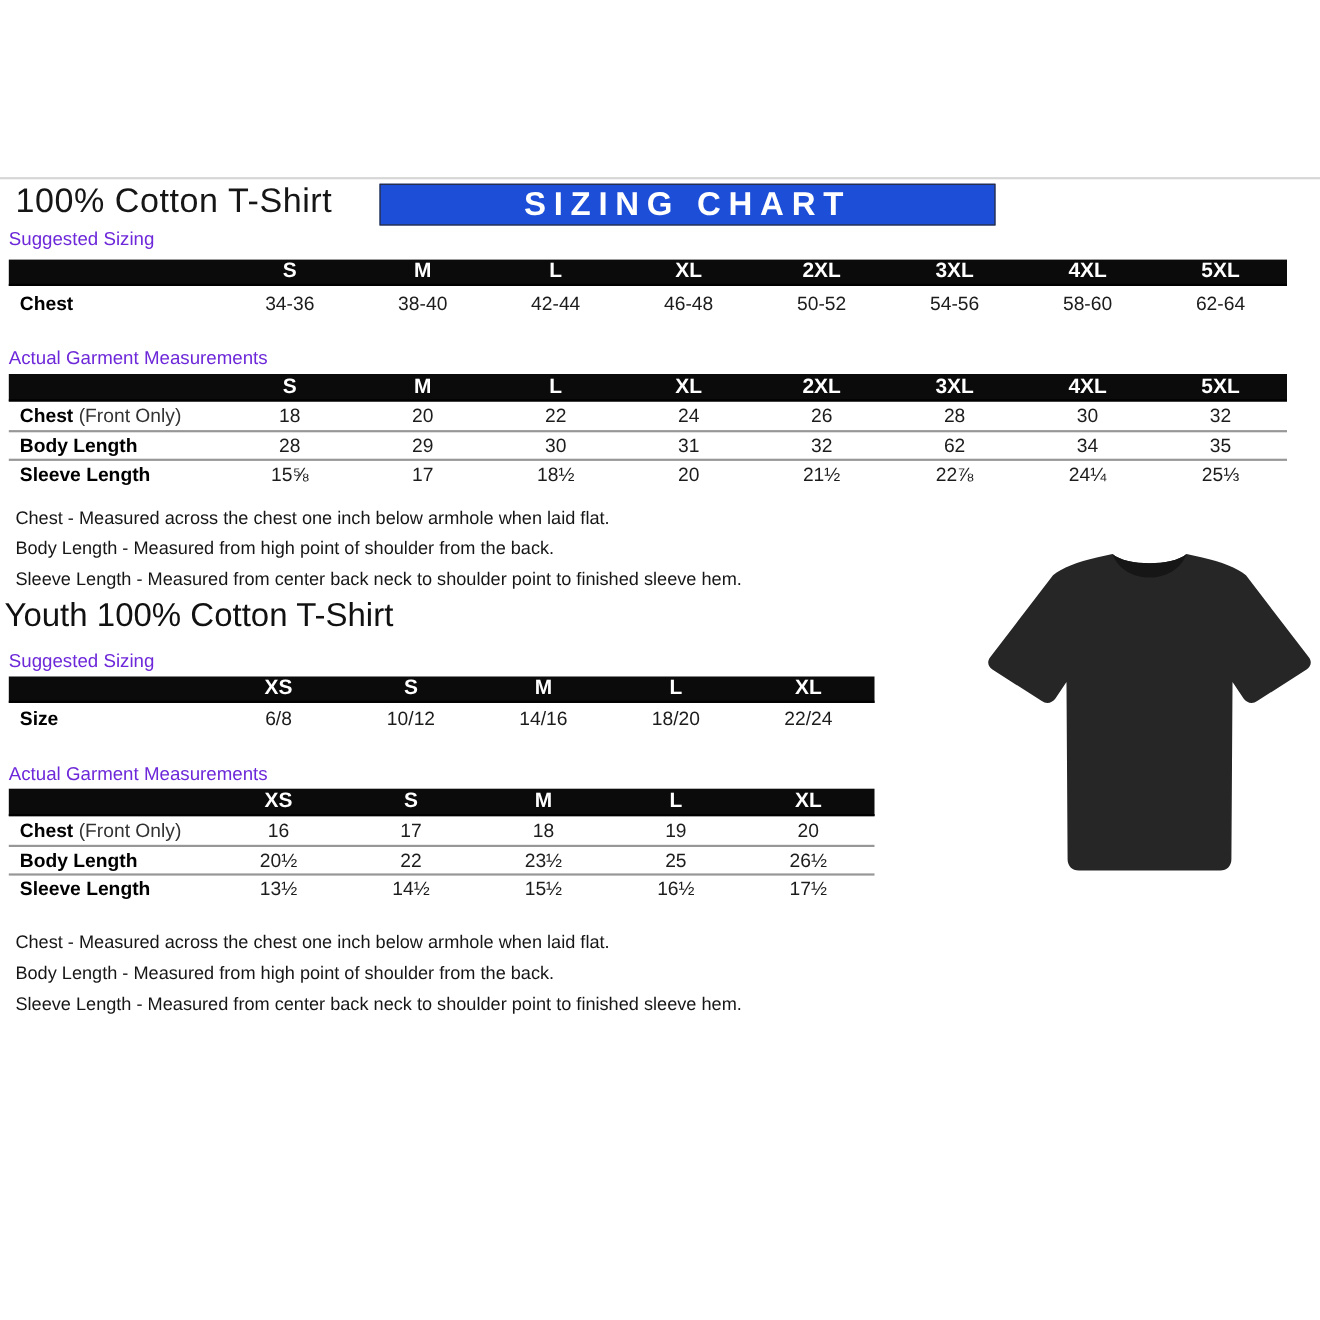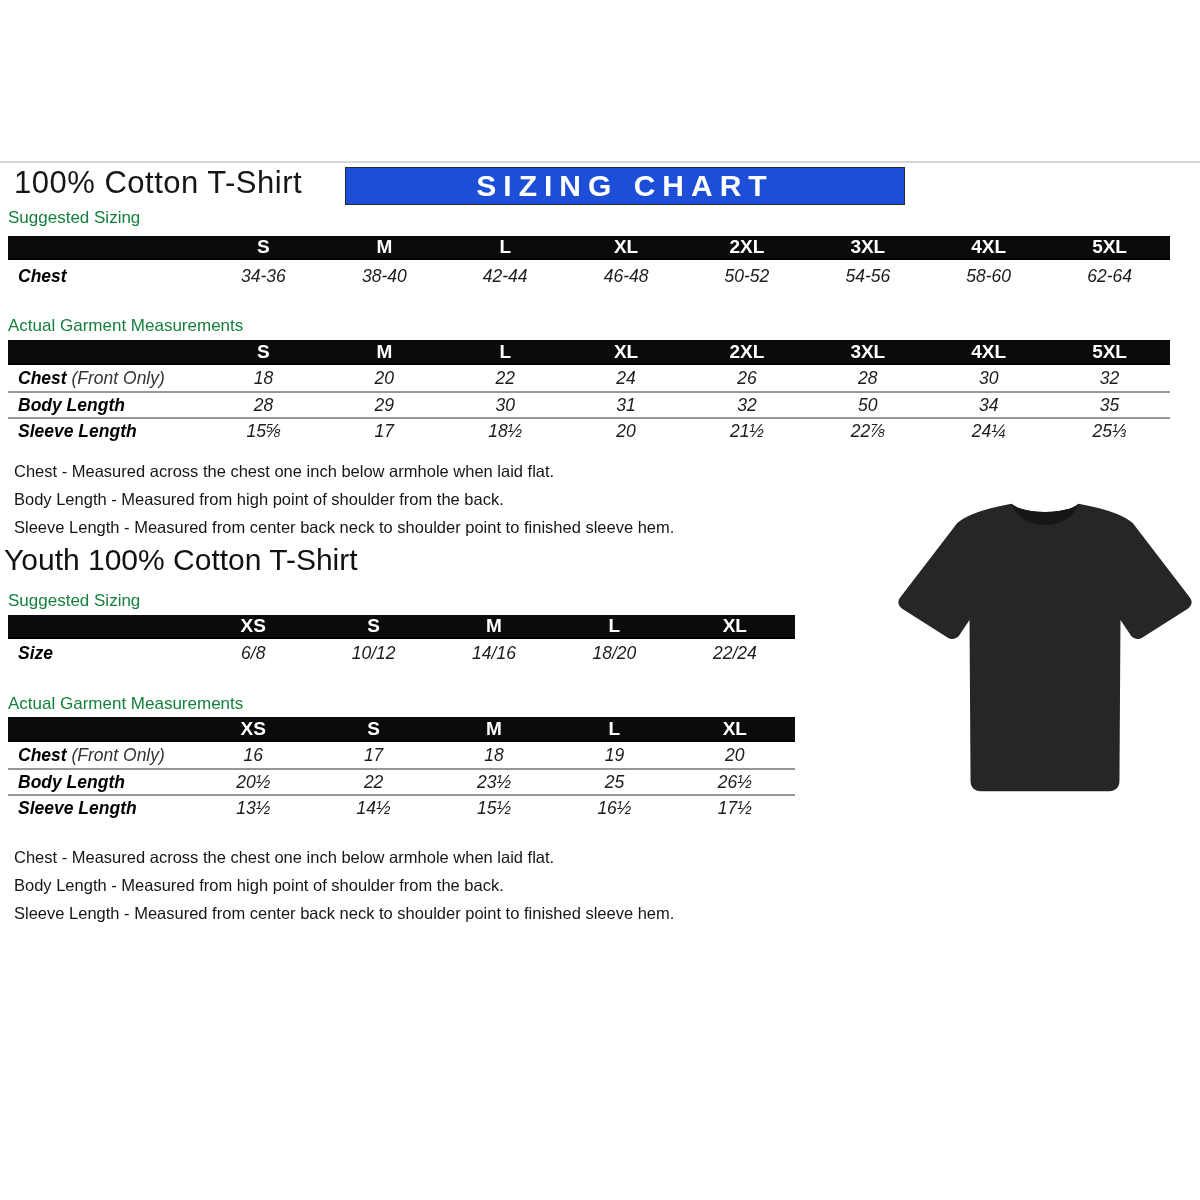--- a/index.html
+++ b/index.html
@@ -10,42 +10,42 @@
   }
   .top-hairline { position:absolute; left:0; top:161px; width:1200px; height:2px; background:#d6d6d6; }
 
   .h1 { position:absolute; left:14px; top:165px; font-size:31px; font-weight:400; color:#161616; letter-spacing:0.5px; }
   .banner {
     position:absolute; left:345px; top:167px; width:560px; height:38px;
     background:#1d4ed8; color:#ffffff; display:flex; align-items:center; justify-content:center;
     font-size:30px; font-weight:bold; letter-spacing:7px; border:1px solid #2a2a2a;
   }
 
-  .sec-label { position:absolute; left:8px; font-size:17px; color:#15803d; }
+  .sec-label { position:absolute; left:8px; font-size:17px; color:#6d28d9; }
   .lab-adult-suggested { top:208px; }
   .lab-adult-actual   { top:316px; }
   .lab-youth-suggested{ top:591px; }
   .lab-youth-actual   { top:694px; }
 
   .h2 { position:absolute; left:4px; top:543px; font-size:30px; font-weight:normal; color:#111; }
 
   .tbl { position:absolute; left:8px; }
   .tbl.adult { width:1162px; }
   .tbl.youth { width:787px; }
   .t-head {
     display:flex; align-items:center; background:#0b0b0b; color:#ffffff;
     font-weight:bold; font-size:19px; border-bottom:2px solid #000;
   }
   .t1 .t-head, .t3 .t-head { height:24px; }
   .t2 .t-head, .t4 .t-head { height:25px; }
   .t-hcell { flex:1; text-align:center; }
   .t-hcell.t-label, .t-cell.t-label { flex:0 0 auto; text-align:left; }
   .adult .t-label { width:195px; }
   .youth .t-label { width:185px; }
-  .t-row { display:flex; align-items:center; font-size:17.5px;font-style:italic; }
+  .t-row { display:flex; align-items:center; font-size:17.5px; }
   .t1 .t-row { height:32px; }
   .t3 .t-row { height:29px; }
   .t2 .t-row, .t4 .t-row { height:26px; }
   .lined .t-row + .t-row { border-top:2px solid #979797; }
   .t-cell { flex:1; text-align:center; color:#1c1c1c; }
   .t-cell.t-label { padding-left:10px; color:#333; }
   .t-cell.t-label b { color:#000; }
 
   .tbl-adult-suggested { top:236px; }
   .tbl-adult-actual    { top:340px; }
@@ -122,21 +122,21 @@
         <div class="t-cell">30</div>
         <div class="t-cell">32</div>
       </div>
       <div class="t-row">
         <div class="t-cell t-label"><b>Body Length</b></div>
         <div class="t-cell">28</div>
         <div class="t-cell">29</div>
         <div class="t-cell">30</div>
         <div class="t-cell">31</div>
         <div class="t-cell">32</div>
-        <div class="t-cell">50</div>
+        <div class="t-cell">62</div>
         <div class="t-cell">34</div>
         <div class="t-cell">35</div>
       </div>
       <div class="t-row">
         <div class="t-cell t-label"><b>Sleeve Length</b></div>
         <div class="t-cell">15⅝</div>
         <div class="t-cell">17</div>
         <div class="t-cell">18½</div>
         <div class="t-cell">20</div>
         <div class="t-cell">21½</div>

